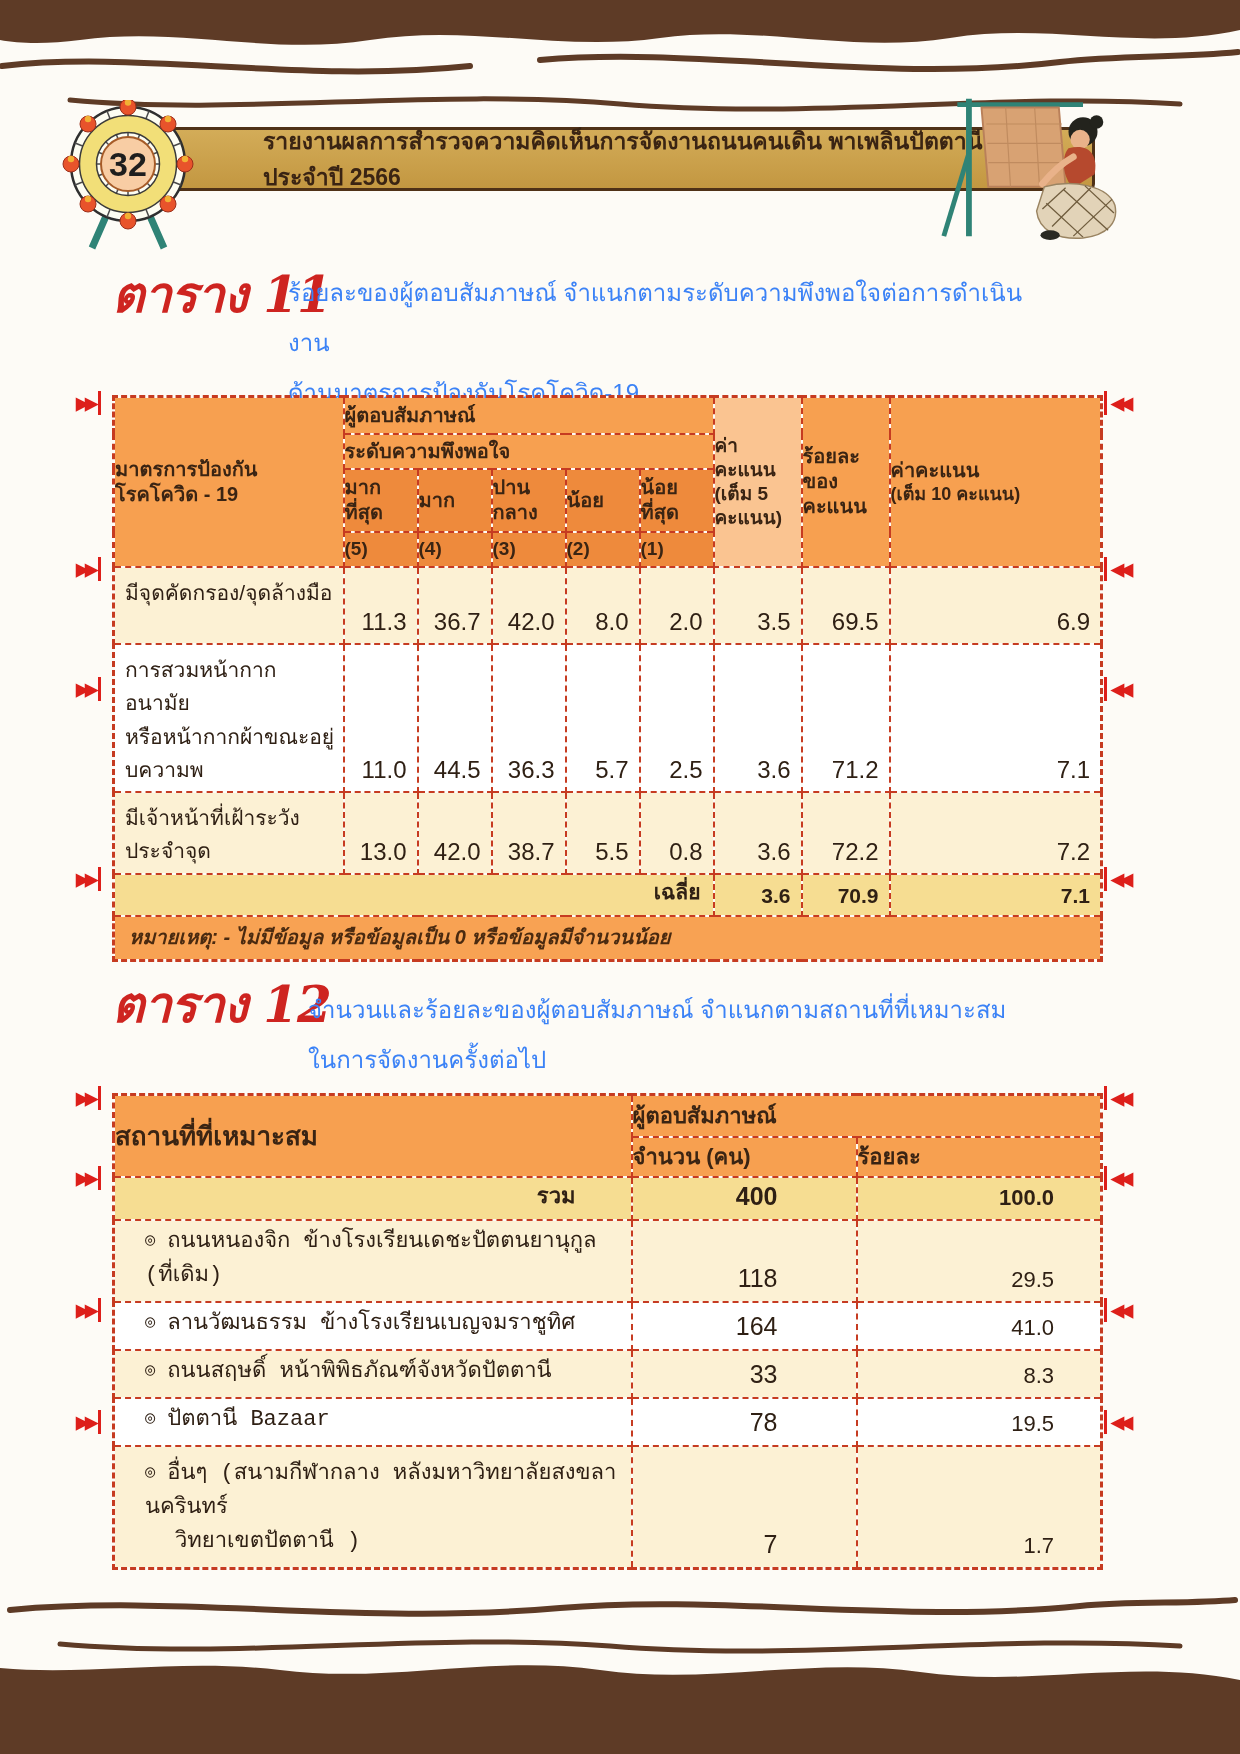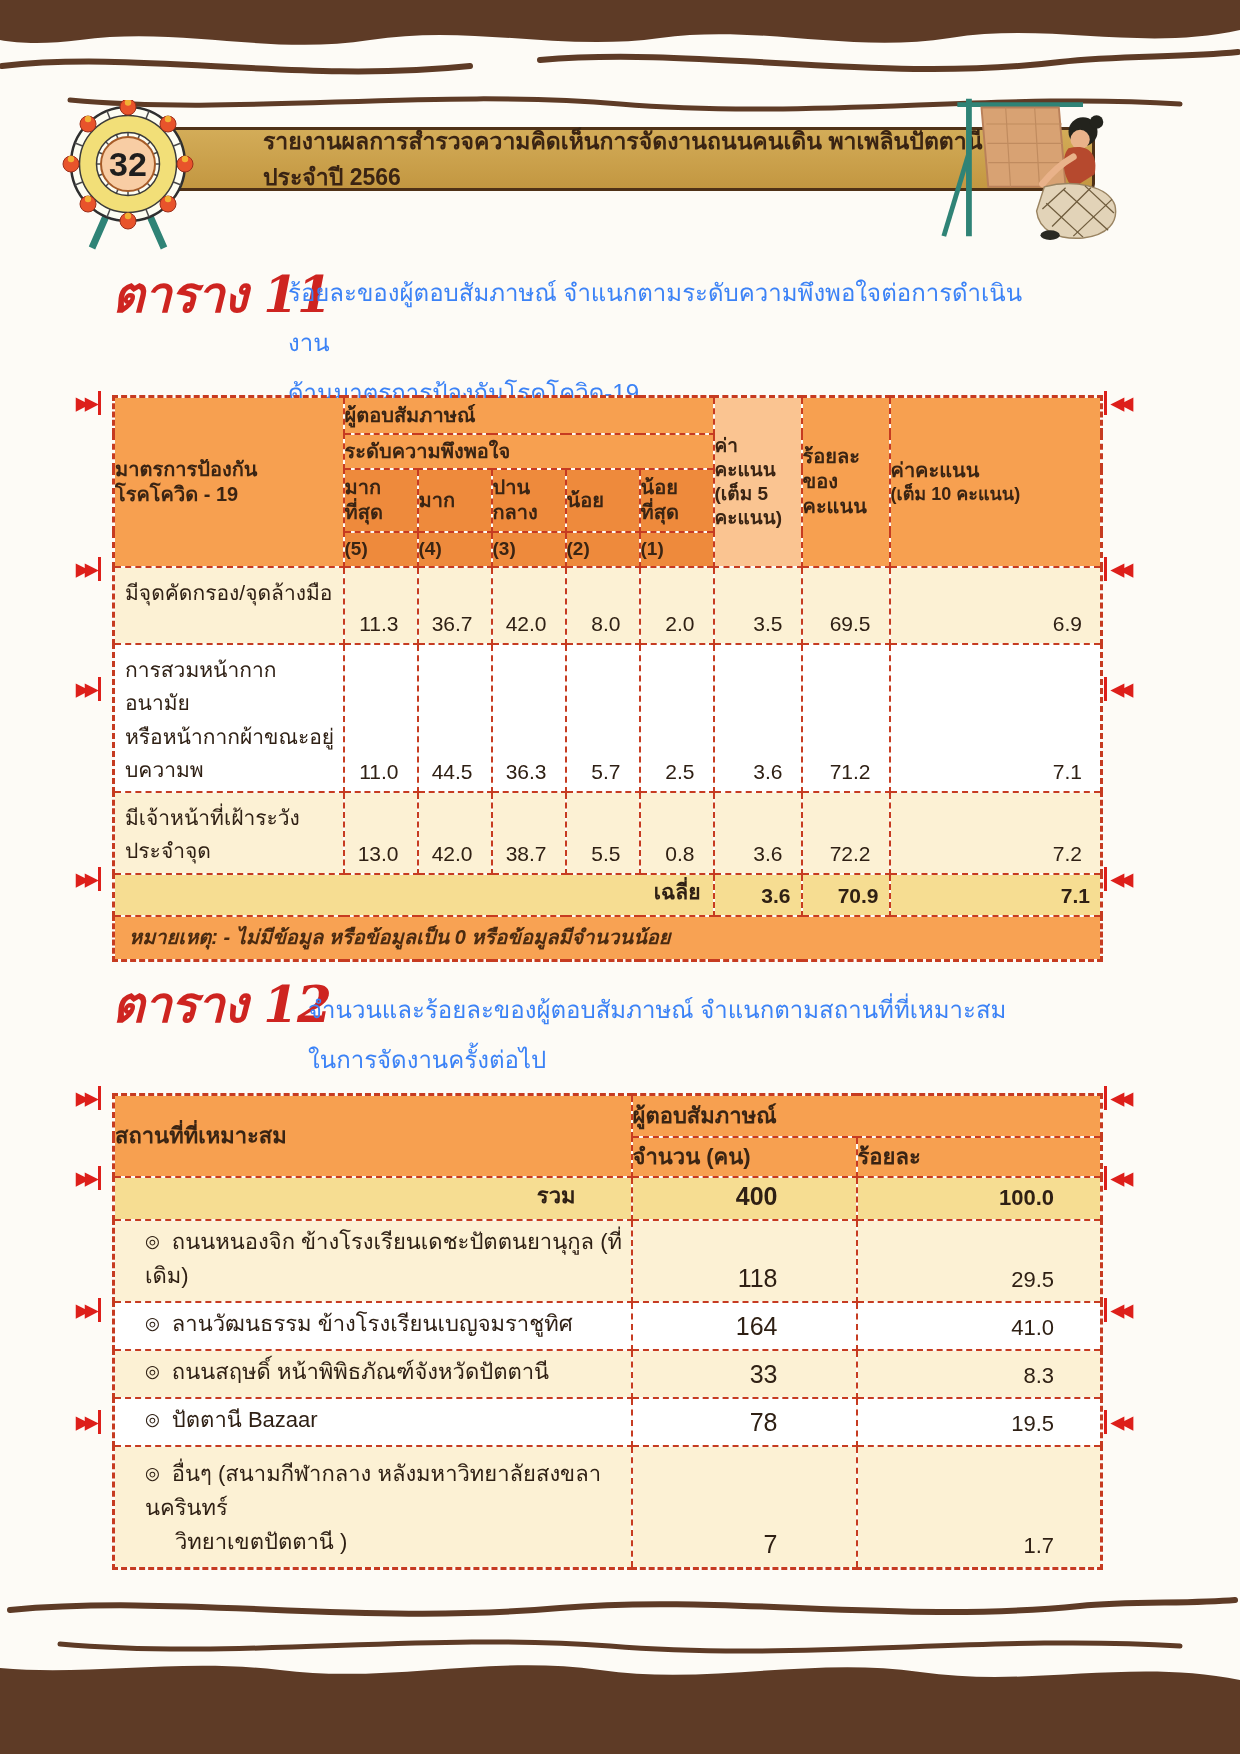--- a/index.html
+++ b/index.html
@@ -39,27 +39,27 @@
   td { border:2px dashed #C63B21; overflow:hidden; }
   .hdr  { background:#F7A050; text-align:left; vertical-align:middle; font-size:20px; font-weight:bold; color:#3A2413; line-height:1.25;}
   .lvl  { background:#EE8A3C; }
   .sc5h { background:#FAC491; }
   .cream { background:#FCF1D4; }
   .white { background:#FFFFFF; }
   .yellow{ background:#F6DD92; }
   .noteRow { background:#F8A253; }
   .measure { vertical-align:top; text-align:left; padding:8px 6px 4px 10px; font-size:21px; line-height:1.6; }
   .measure span, .lines span { display:block; }
-  .val { vertical-align:bottom; text-align:right; padding:0 18px 7px 0; font-size:21px; }
+  .val { vertical-align:bottom; text-align:right; padding:0 10px 7px 0; font-size:24px; }
   .avg-label { vertical-align:bottom; text-align:right; padding:0 12px 7px 0; font-size:21px; font-weight:bold;}
   .avg-val { vertical-align:bottom; text-align:right; padding:0 10px 7px 0; font-size:21px; font-weight:bold;}
   .note-cell { font-size:20px; font-style:italic; font-weight:bold; color:#4A2A10; padding:4px 6px 6px 14px; vertical-align:middle;}
 
   
-  .place { vertical-align:bottom; text-align:left; padding:4px 6px 8px 30px; font-size:22px; line-height:1.55; }
+  .place { vertical-align:bottom; text-align:left; padding:4px 6px 8px 30px; font-size:22px; line-height:1.55;font-family:Liberation Mono, monospace; }
   .bullet { display:inline-block; margin-right:12px; font-size:17px; position:relative; top:-2px;}
   .cnt { vertical-align:bottom; text-align:right; padding:0 78px 8px 0; font-size:25px; }
   .pct { vertical-align:bottom; text-align:right; padding:0 46px 8px 0; font-size:22px; }
   .total td { font-weight:bold; }
   .total .tlabel { text-align:right; padding:0 55px 6px 0; vertical-align:bottom; font-size:22px;}
 </style>
 </head>
 <body>
 
 <div class="page">
@@ -289,21 +289,21 @@
   </div>
 
   <table style="left:112px;top:1093px;width:988px">
     <colgroup>
         <col style="width:518px">
         <col style="width:225px">
         <col style="width:245px">
       </colgroup>
     <tbody>
         <tr style="height:42px">
-      <td class="hdr" rowspan="2" style="font-size:22px">สถานที่ที่เหมาะสม</td>
+      <td class="hdr" rowspan="2" style="font-size:26px">สถานที่ที่เหมาะสม</td>
       <td class="hdr" colspan="2" style="font-size:22px">ผู้ตอบสัมภาษณ์</td>
     </tr>
     <tr style="height:40px">
       <td class="hdr" style="font-size:22px">จำนวน (คน)</td>
       <td class="hdr" style="font-size:22px">ร้อยละ</td>
     </tr>
     <tr class="total" style="height:38px">
       <td class="tlabel yellow">รวม</td>
       <td class="cnt yellow" style="font-weight:bold">400</td>
       <td class="pct yellow" style="font-weight:bold">100.0</td>

